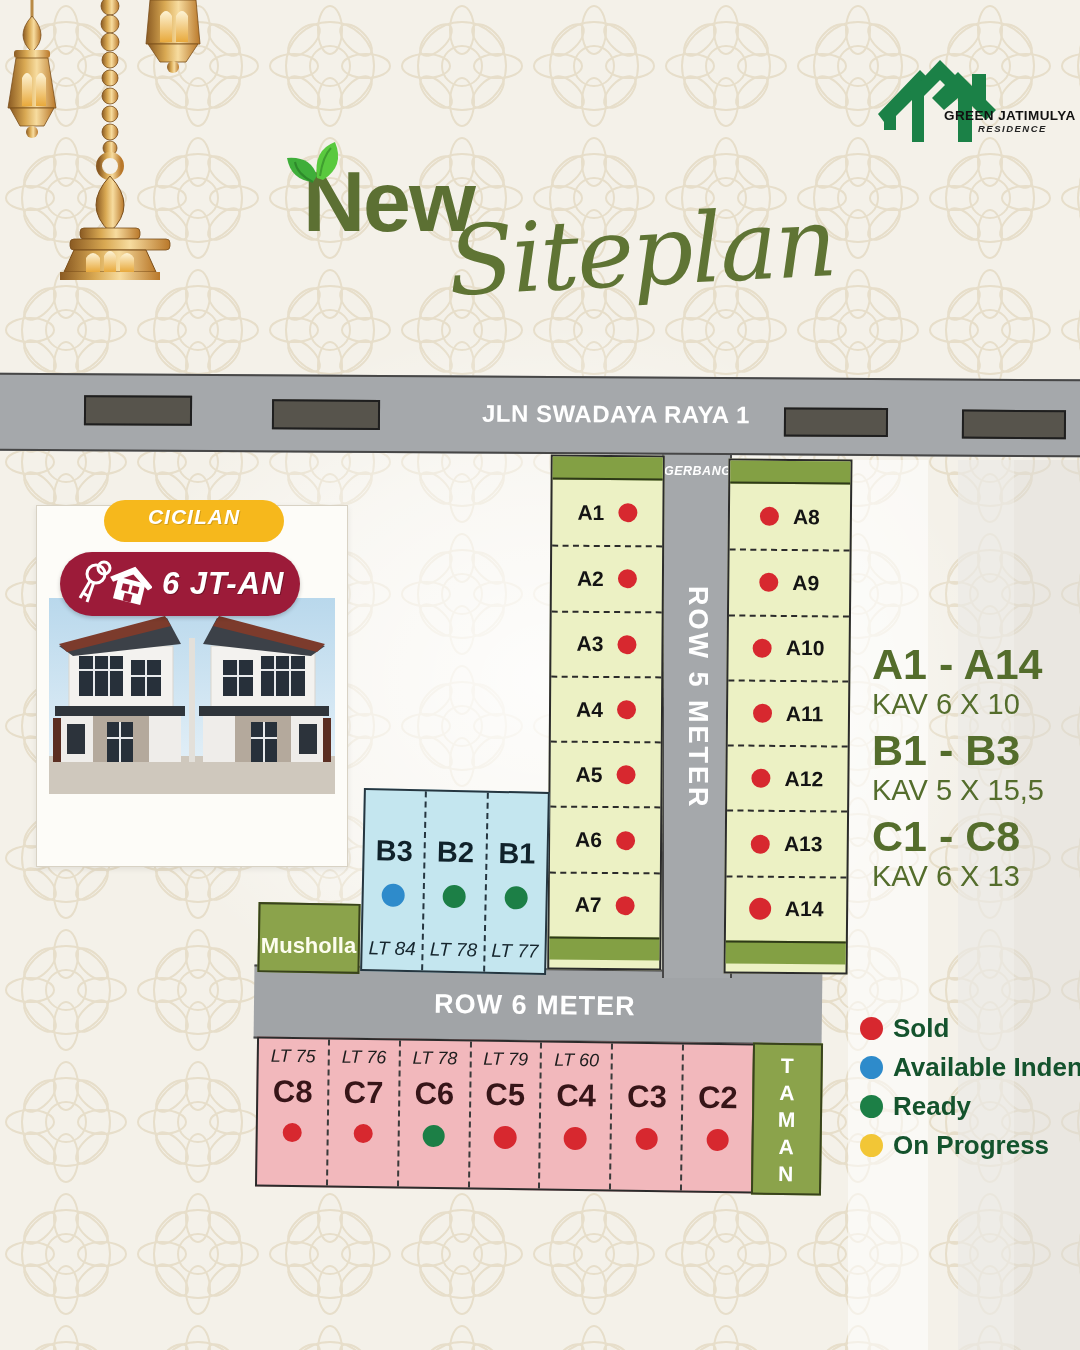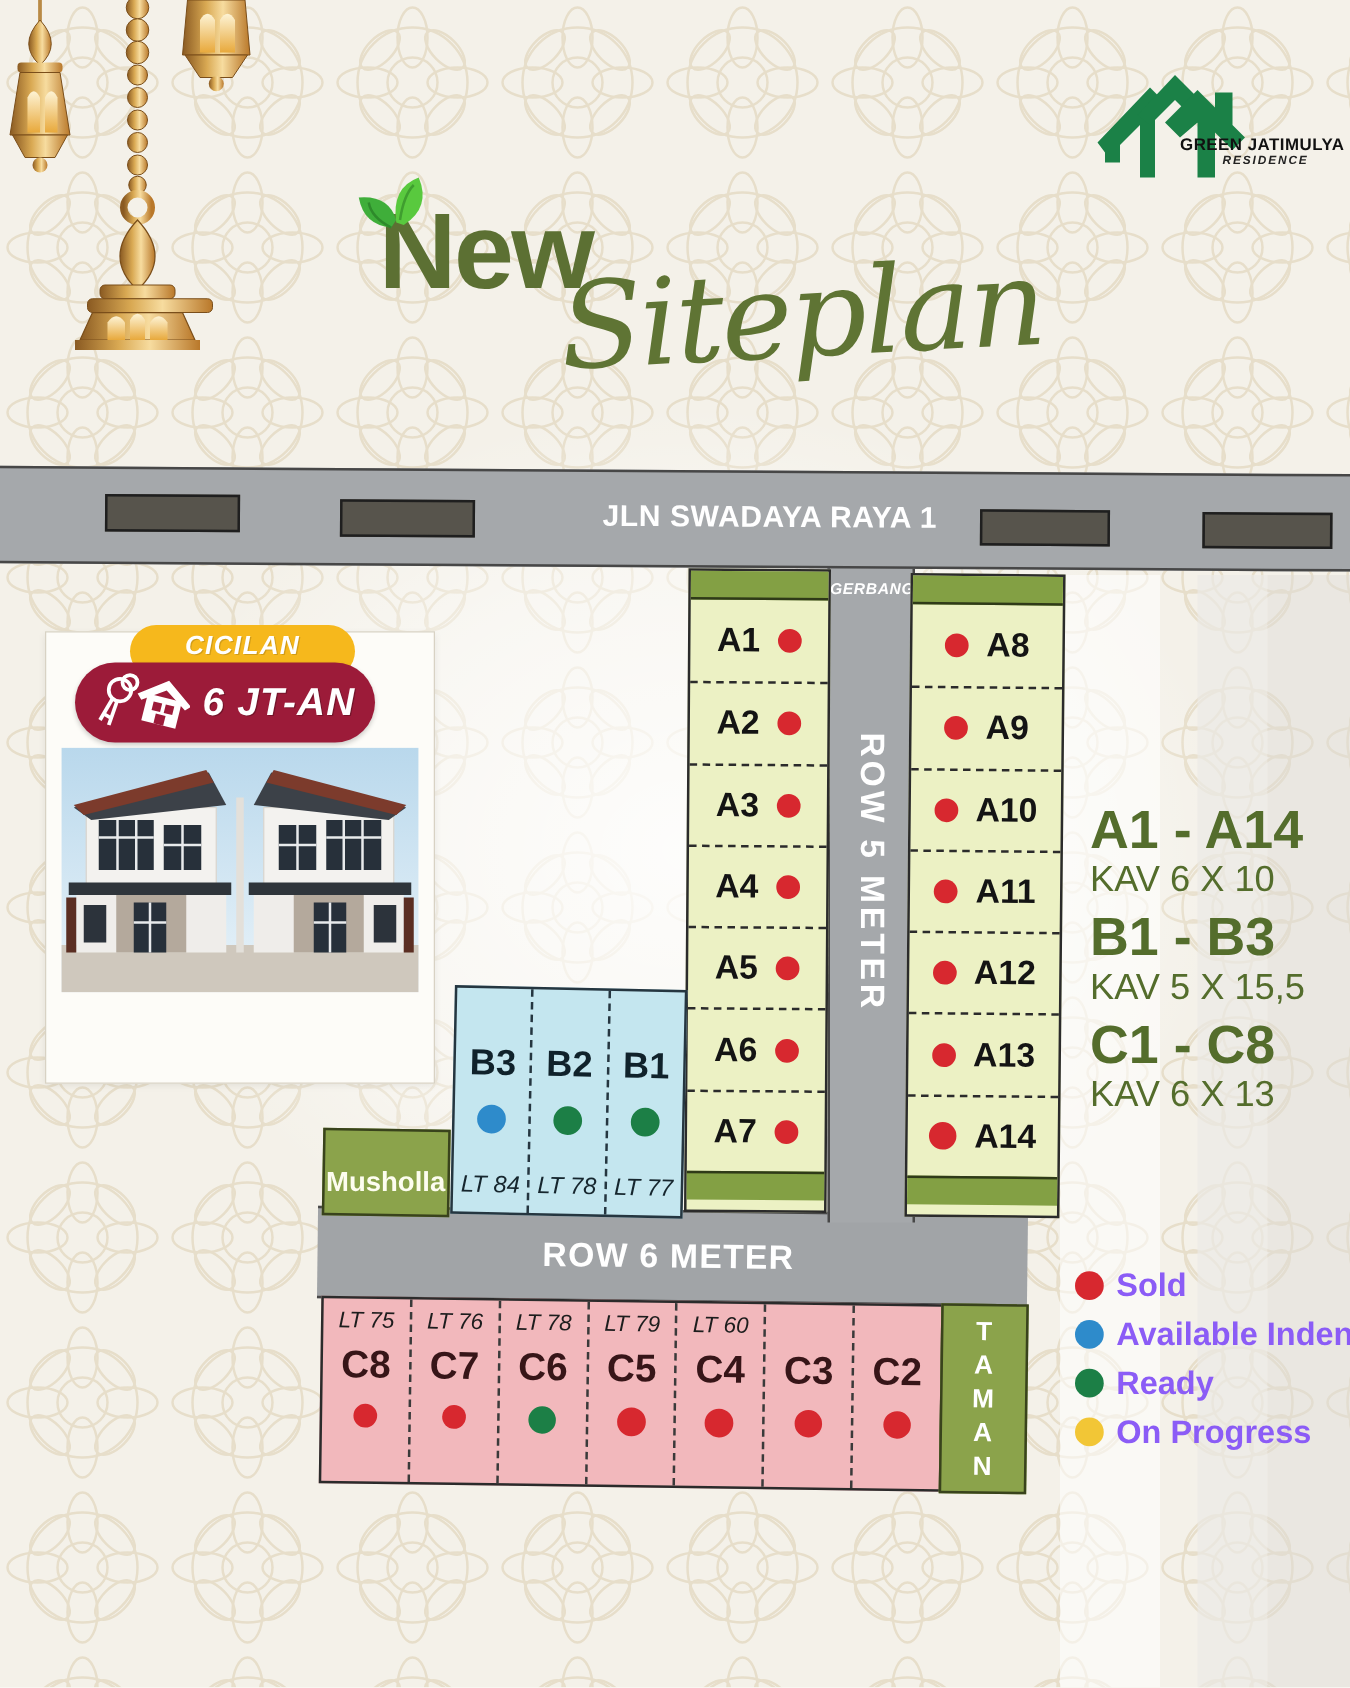--- a/index.html
+++ b/index.html
@@ -46,21 +46,21 @@
 
   
   .col{position:absolute;z-index:5;border:2px solid #2b2b2b;box-sizing:border-box;background:#ecf1c4;}
   .col.left{left:549px;top:455px;width:114px;height:515px;transform:rotate(.4deg);}
   .col.right{left:726px;top:459px;width:124px;height:515px;transform:rotate(.55deg);}
   .strip{height:21px;background:#83a044;border-bottom:2px solid #2f3a18;}
   .strip.bottom{border-bottom:none;border-top:2px solid #2f3a18;}
   .lot-a{height:65.3px;display:flex;align-items:center;justify-content:center;gap:14px;
     border-top:2px dashed #2b2b2b;box-sizing:border-box;}
   .lot-a:nth-child(2){border-top:none;}
-  .lot-a .id{font-size:27px;font-weight:600;color:#141414;}
+  .lot-a .id{font-size:21px;font-weight:600;color:#141414;}
   .dot{border-radius:50%;display:inline-block;}
   .dot.d19{width:19px;height:19px;}
   .dot.d22{width:22px;height:22px;}
   .dot.d23{width:23px;height:23px;}
 
   
   .b-block{position:absolute;left:362px;top:790px;width:186px;height:183px;z-index:5;
     display:flex;background:#c4e6ef;border:2px solid #253640;box-sizing:border-box;transform:rotate(1.2deg);}
   .lot-b{flex:1;display:flex;flex-direction:column;align-items:center;border-right:2px dashed #253640;}
   .lot-b:last-child{border-right:none;}
@@ -84,34 +84,34 @@
     border:2px solid #2b2b2b;box-sizing:border-box;background:#f2b8bc;transform:rotate(.8deg);}
   .lot-c{flex:1;display:flex;flex-direction:column;align-items:center;border-right:2px dashed #3a3a3a;}
   .lot-c:last-child{border-right:none;}
   .lot-c .lt{margin-top:7px;font-size:18px;font-style:italic;color:#1d1d1d;height:22px;}
   .lot-c .id{margin-top:6px;font-size:31px;font-weight:600;color:#371518;}
   .lot-c .dot{margin-top:13px;}
 
   
   .legend{position:absolute;left:860px;top:1013px;z-index:4;}
   .legend .row{display:flex;align-items:center;gap:10px;margin-bottom:8px;}
-  .legend .label{font-size:26px;font-weight:bold;color:#8b5cf6;white-space:nowrap;}
+  .legend .label{font-size:26px;font-weight:bold;color:#14532d;white-space:nowrap;}
   .info{position:absolute;left:872px;top:642px;width:206px;z-index:4;color:#546d2c;}
   .info .range{font-size:43px;font-weight:bold;line-height:44px;}
   .info .size{font-size:29px;line-height:36px;margin-bottom:6px;}
 
   
   .card{position:absolute;left:36px;top:505px;width:310px;height:360px;z-index:4;background:#fdfcf8;
     border:1px solid #d8d2c4;box-shadow:0 2px 6px rgba(0,0,0,.08);}
   .photo{position:absolute;left:12px;top:92px;width:286px;height:196px;overflow:hidden;}
   .badge-yellow{position:absolute;left:104px;top:500px;width:180px;height:42px;z-index:5;
     background:#f6b81c;border-radius:21px;display:flex;align-items:flex-start;justify-content:center;}
   .badge-yellow .label{color:#fff;font-weight:bold;font-style:italic;font-size:21px;margin-top:5px;
     letter-spacing:1px;text-shadow:1px 1px 0 rgba(0,0,0,.15);}
-  .badge-red{position:absolute;left:60px;top:530px;width:240px;height:64px;z-index:6;
+  .badge-red{position:absolute;left:60px;top:552px;width:240px;height:64px;z-index:6;
     background:#9c1b39;border-radius:32px;display:flex;align-items:center;box-shadow:0 2px 4px rgba(0,0,0,.2);}
   .badge-red .label{color:#fff;font-weight:bold;font-style:italic;font-size:31px;margin-left:10px;
     letter-spacing:1px;text-shadow:1px 1px 0 rgba(0,0,0,.25);}
 </style>
 </head>
 <body>
 
 <div class="poster">
 
   <svg class="bg-pattern" width="1080" height="1350">

